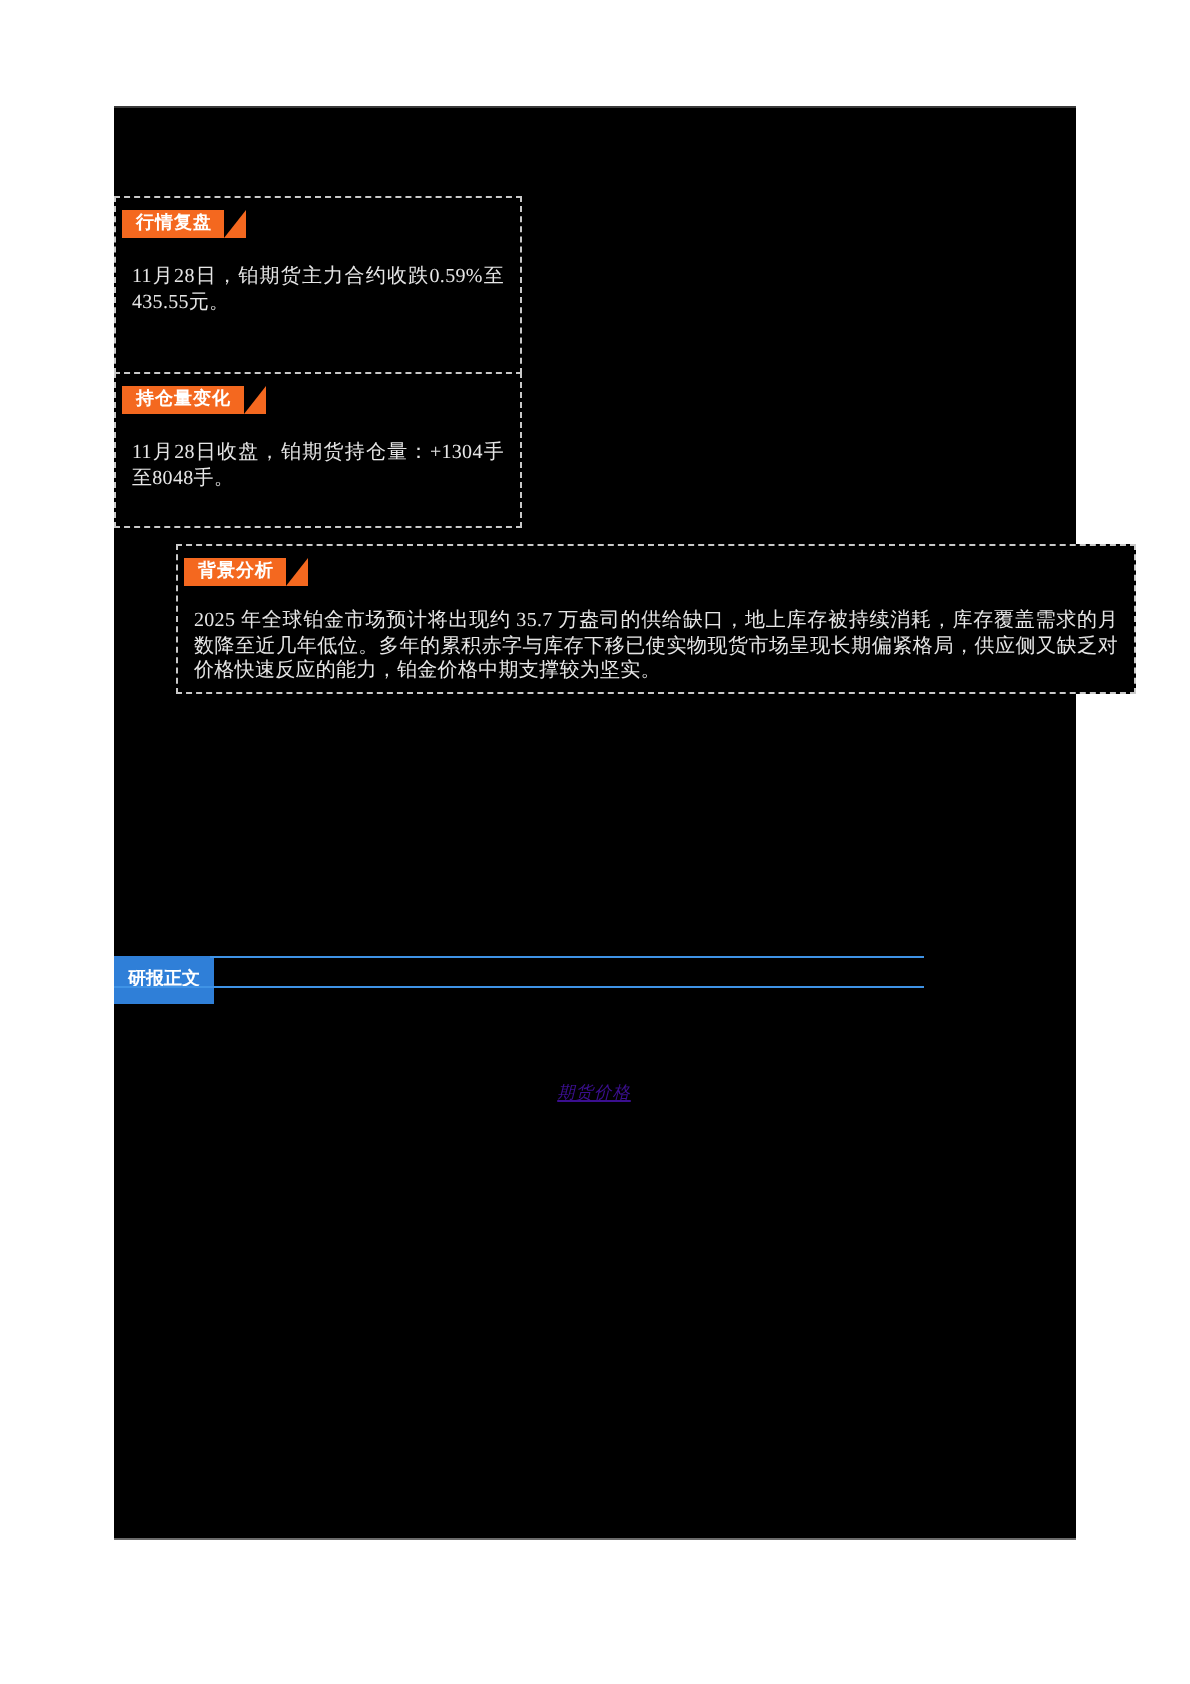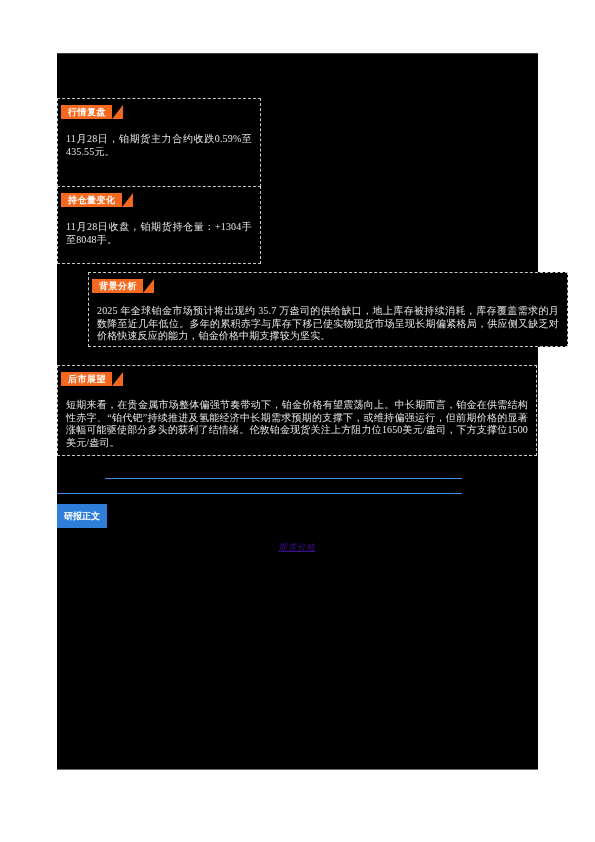--- a/index.html
+++ b/index.html
@@ -112,21 +112,20 @@
     align-items: center;
     padding: 12px 7px;
     background: #2f7fd8;
     color: #ffffff;
     font-family: "DejaVu Sans", "Liberation Sans", sans-serif;
     font-size: 9px;
     font-weight: bold;
     line-height: 1;
     white-space: nowrap;
     box-sizing: border-box;
-    margin-top: 26px;
   }
   .blue-rule {
     position: absolute;
     left: 0;
     top: 15px;
     width: 405px;
     height: 1px;
     background: #3f93e6;
   }
   .blue-rule-top {
@@ -170,24 +169,20 @@
     <div class="card" id="card-oi">
       <div class="tab-orange">持仓量变化</div>
       <div class="body-text" id="text-oi">11月28日收盘，铂期货持仓量：+1304手至8048手。</div>
     </div>
 
     <div class="card" id="card-background">
       <div class="tab-orange">背景分析</div>
       <div class="body-text" id="text-background">2025 年全球铂金市场预计将出现约 35.7 万盎司的供给缺口，地上库存被持续消耗，库存覆盖需求的月数降至近几年低位。多年的累积赤字与库存下移已使实物现货市场呈现长期偏紧格局，供应侧又缺乏对价格快速反应的能力，铂金价格中期支撑较为坚实。</div>
     </div>
 
-    <div class="card" id="card-outlook">
-      <div class="tab-orange">后市展望</div>
-      <div class="body-text" id="text-outlook">短期来看，在贵金属市场整体偏强节奏带动下，铂金价格有望震荡向上。中长期而言，铂金在供需结构性赤字、“铂代钯”持续推进及氢能经济中长期需求预期的支撑下，或维持偏强运行，但前期价格的显著涨幅可能驱使部分多头的获利了结情绪。伦敦铂金现货关注上方阻力位1650美元/盎司，下方支撑位1500美元/盎司。</div>
-    </div>
 
     <div id="section-main">
       <div class="tab-blue">研报正文</div>
       <div class="blue-rule-top"></div>
       <div class="blue-rule"></div>
     </div>
 
     <div id="link-row">
       <a href="#">期货价格</a>
     </div>

